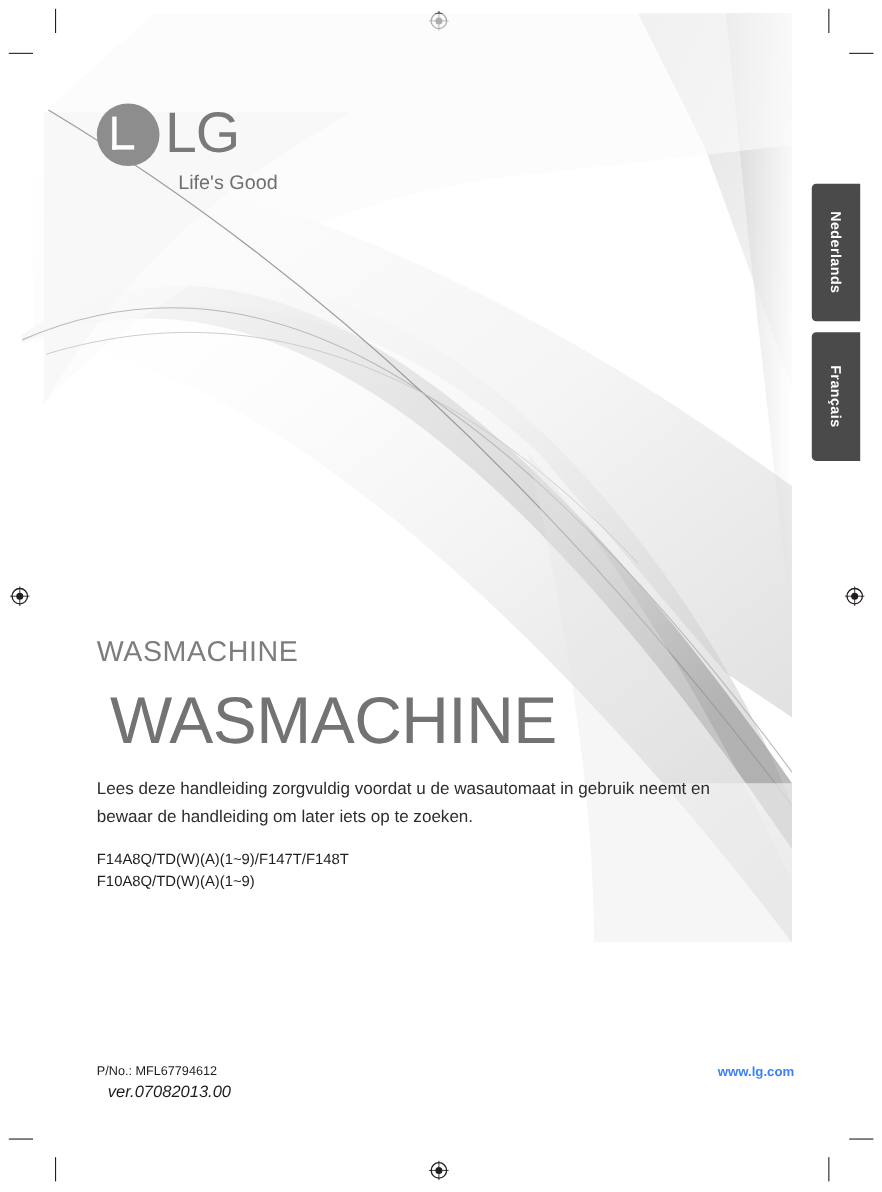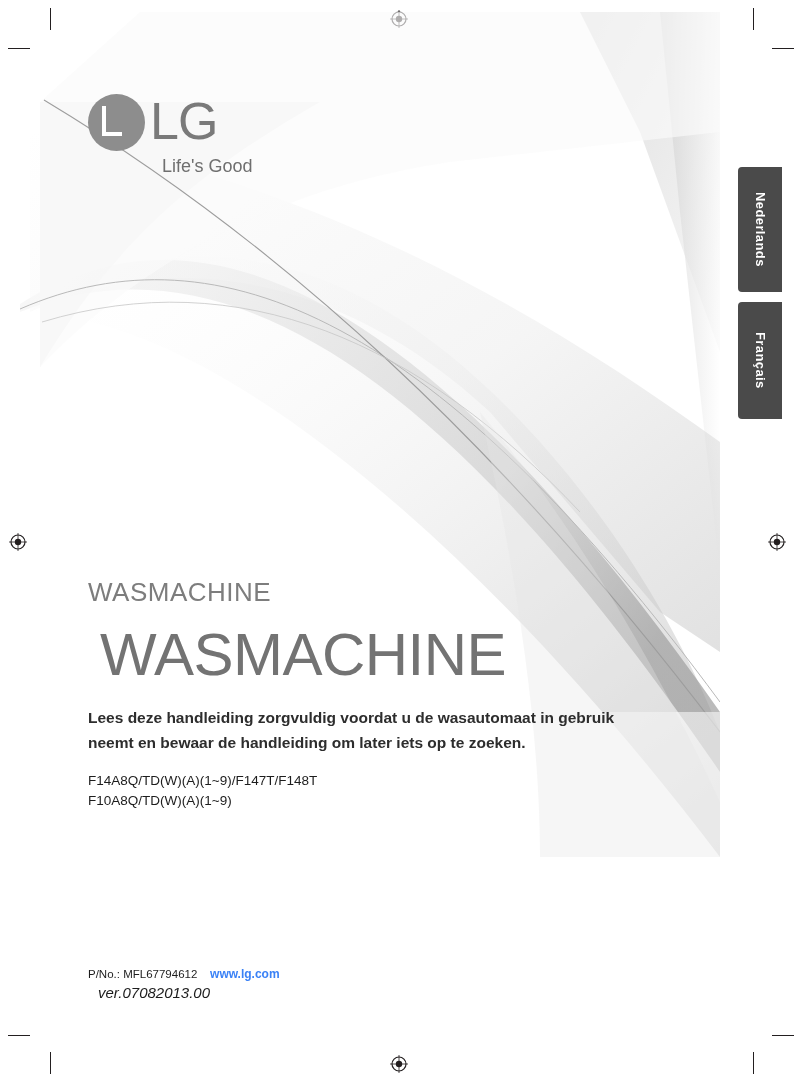--- a/index.html
+++ b/index.html
@@ -145,35 +145,35 @@
     letter-spacing: -0.5px;
     margin: 12px;
     font-weight: normal;
     line-height: 1.15;
   }
   .intro {
     margin-top: 16px;
     font-size: 15.5px;
     color: #2d2d2d;
     line-height: 1.62;
-    font-weight: bold;
   }
   .models {
     font-size: 13.5px;
     color: #1d1d1d;
     line-height: 1.48;
   }
 
   
   .footer {
     position: absolute;
     left: 68px;
     right: 20px;
     top: 955px;
     display: flex;
+    justify-content: space-between;
     align-items: flex-start;
   }
   .pno {
     font-size: 11.5px;
     color: #1d1d1d;
     line-height: 1.35;
   }
   .pno .ver {
     display: block;
     font-size: 15px;

